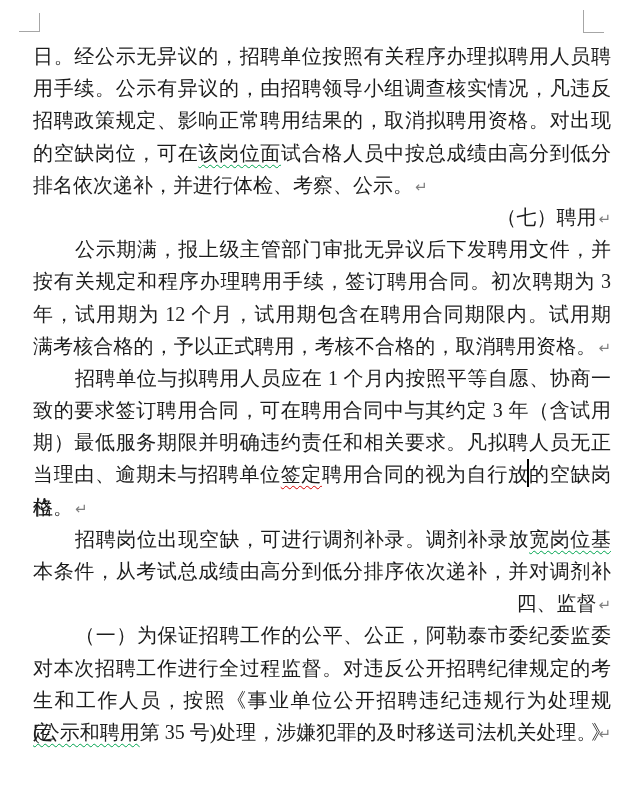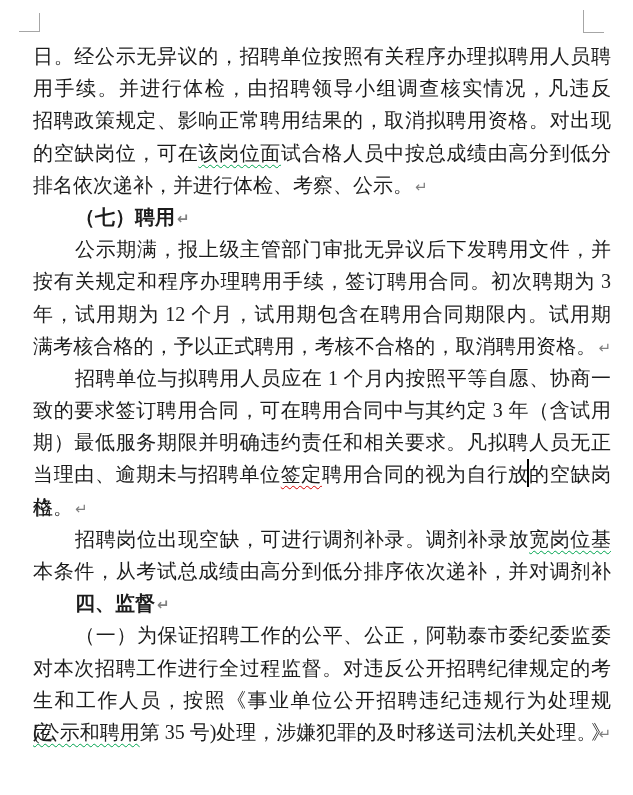--- a/index.html
+++ b/index.html
@@ -35,21 +35,21 @@
     position: absolute;
     left: 33px; top: 40px;
     width: 578px;
     font-size: 20px;
     line-height: 32.2px;
   }
 
   .line { height: 32.2px; text-align: left; }
   .line.justify { text-align: justify; text-align-last: justify; }
   .line.indent { padding-left: 42px; }
-  .line.bold { font-weight: 700; }
+  .line.bold { font-weight: 400; text-align: right; }
 
   .wave-green {
     text-decoration: underline wavy #00a34e;
     text-decoration-thickness: 1px;
     text-underline-offset: 4px;
     text-decoration-skip-ink: none;
   }
   .wave-red {
     text-decoration: underline wavy #d40000;
     text-decoration-thickness: 1px;
@@ -81,21 +81,21 @@
   <div class="crop-tl"></div>
   <div class="crop-tr"></div>
 
   <div class="textblock">
 
     <div class="line justify">
       <span>日。经公示无异议的，招聘单位按照有关程序办理拟聘用人员聘</span>
     </div>
 
     <div class="line justify">
-      <span>用手续。并进行体检，由招聘领导小组调查核实情况，凡违反</span>
+      <span>用手续。公示有异议的，由招聘领导小组调查核实情况，凡违反</span>
     </div>
 
     <div class="line justify">
       <span>招聘政策规定、影响正常聘用结果的，取消拟聘用资格。对出现</span>
     </div>
 
     <div class="line justify">
       <span>的空缺岗位，可在</span><span class="wave-green">该岗位面</span><span>试合格人员中按总成绩由高分到低分</span>
     </div>
 

